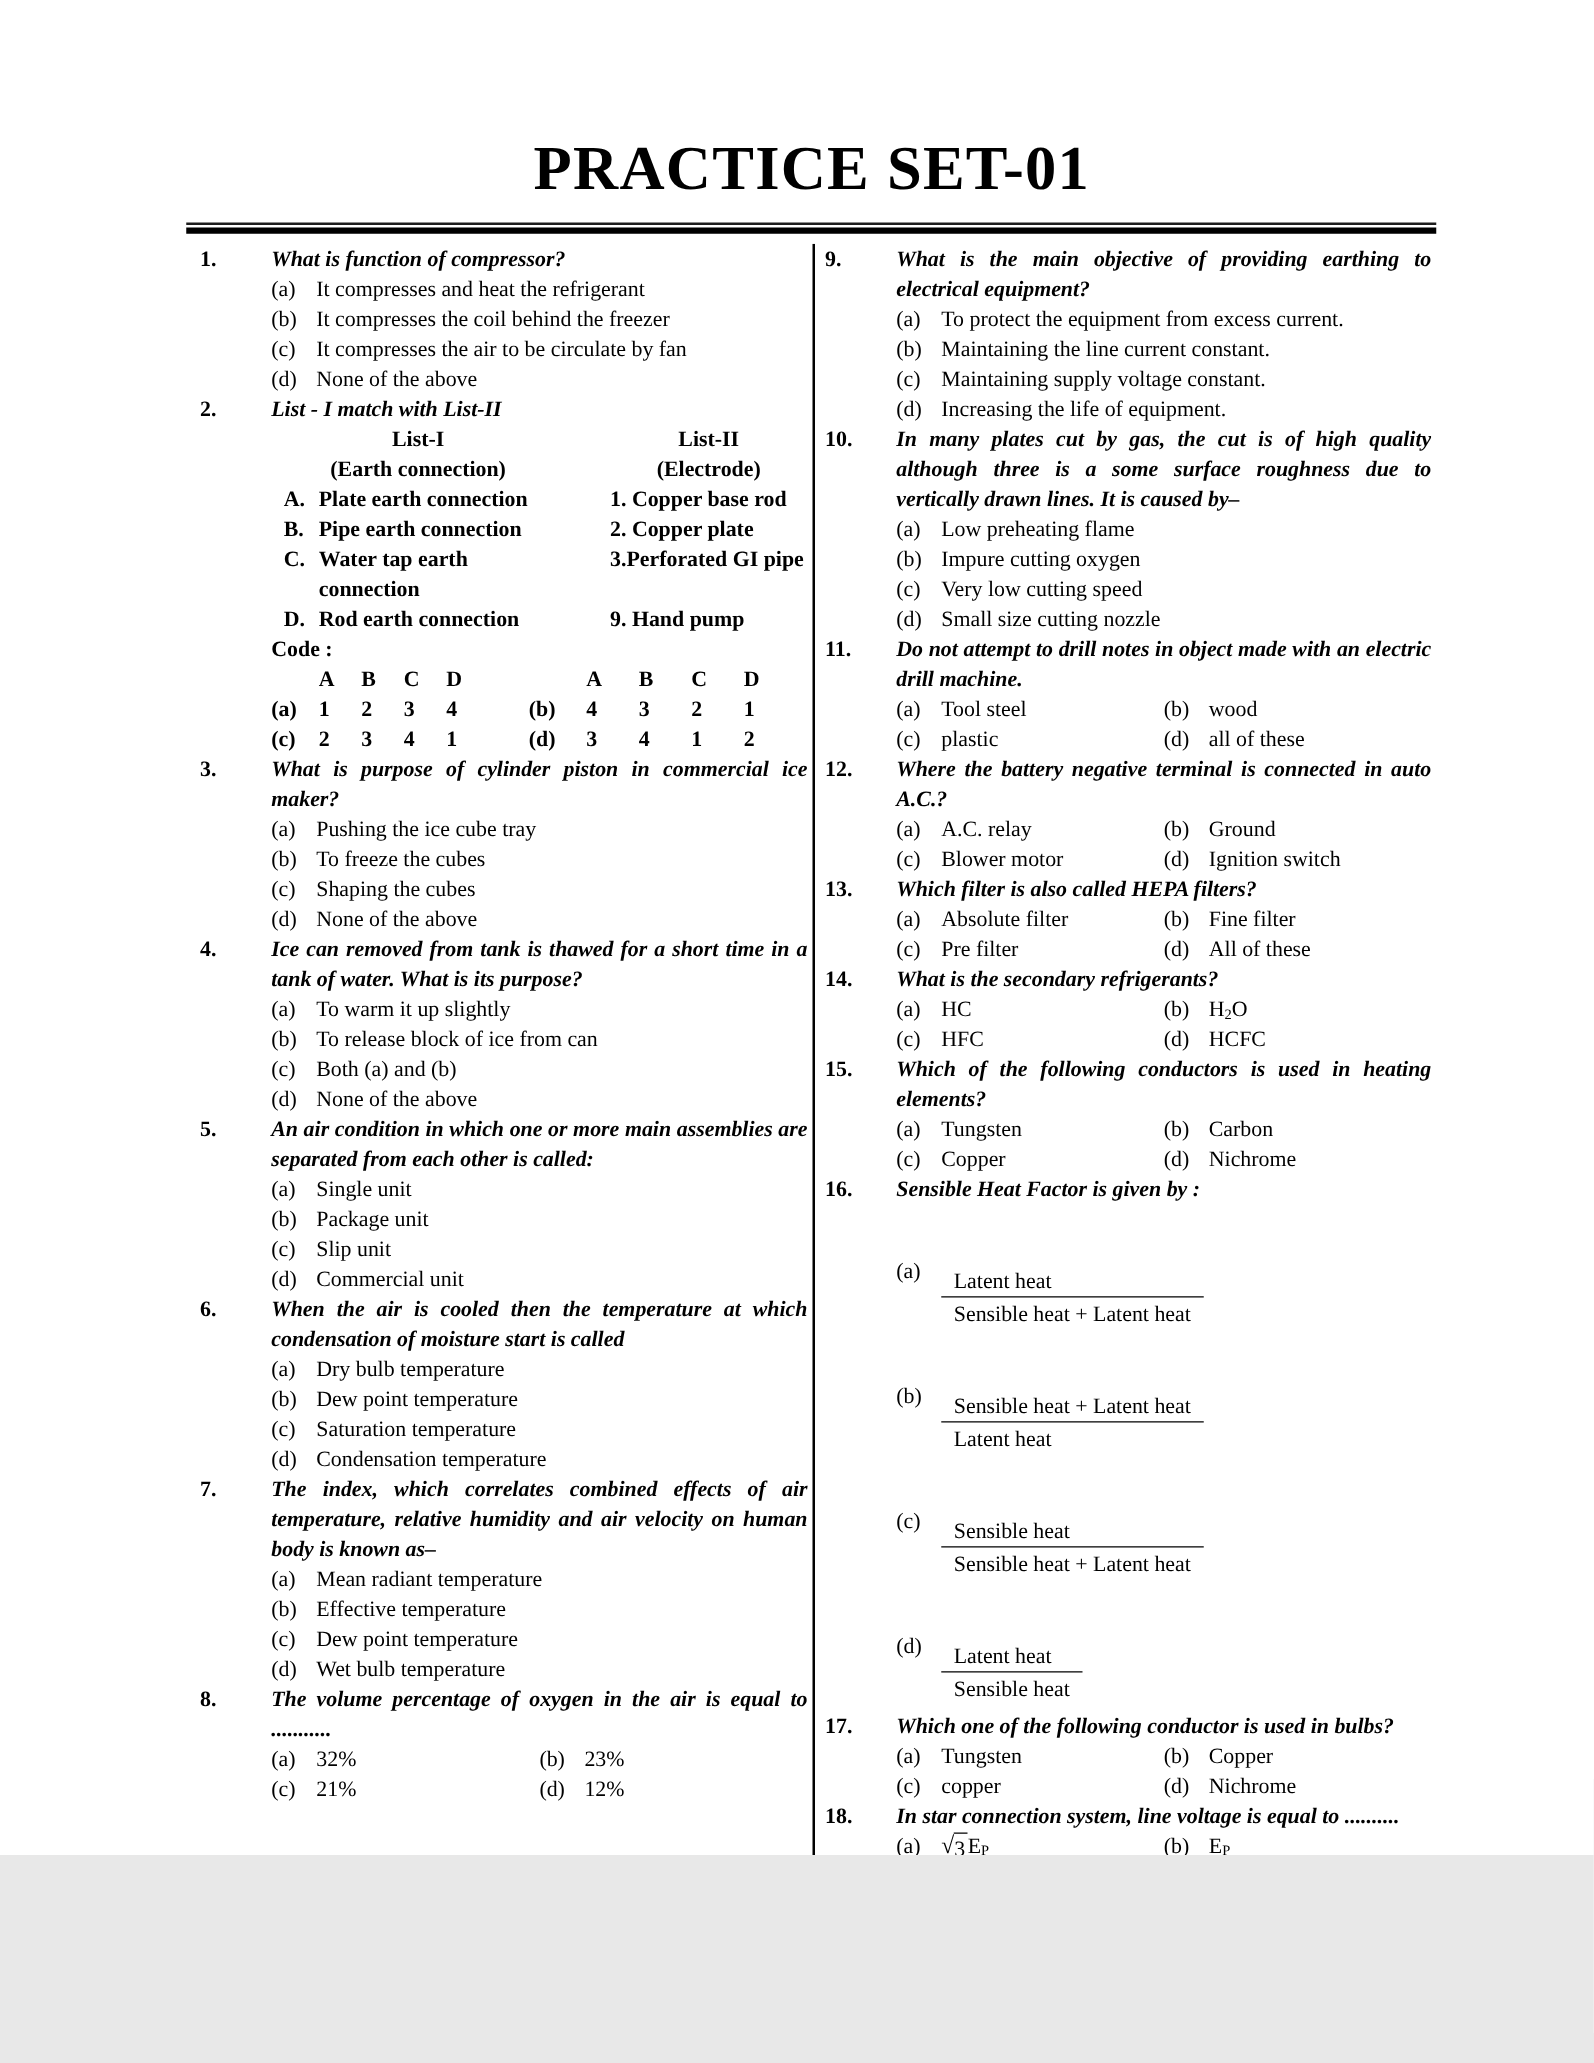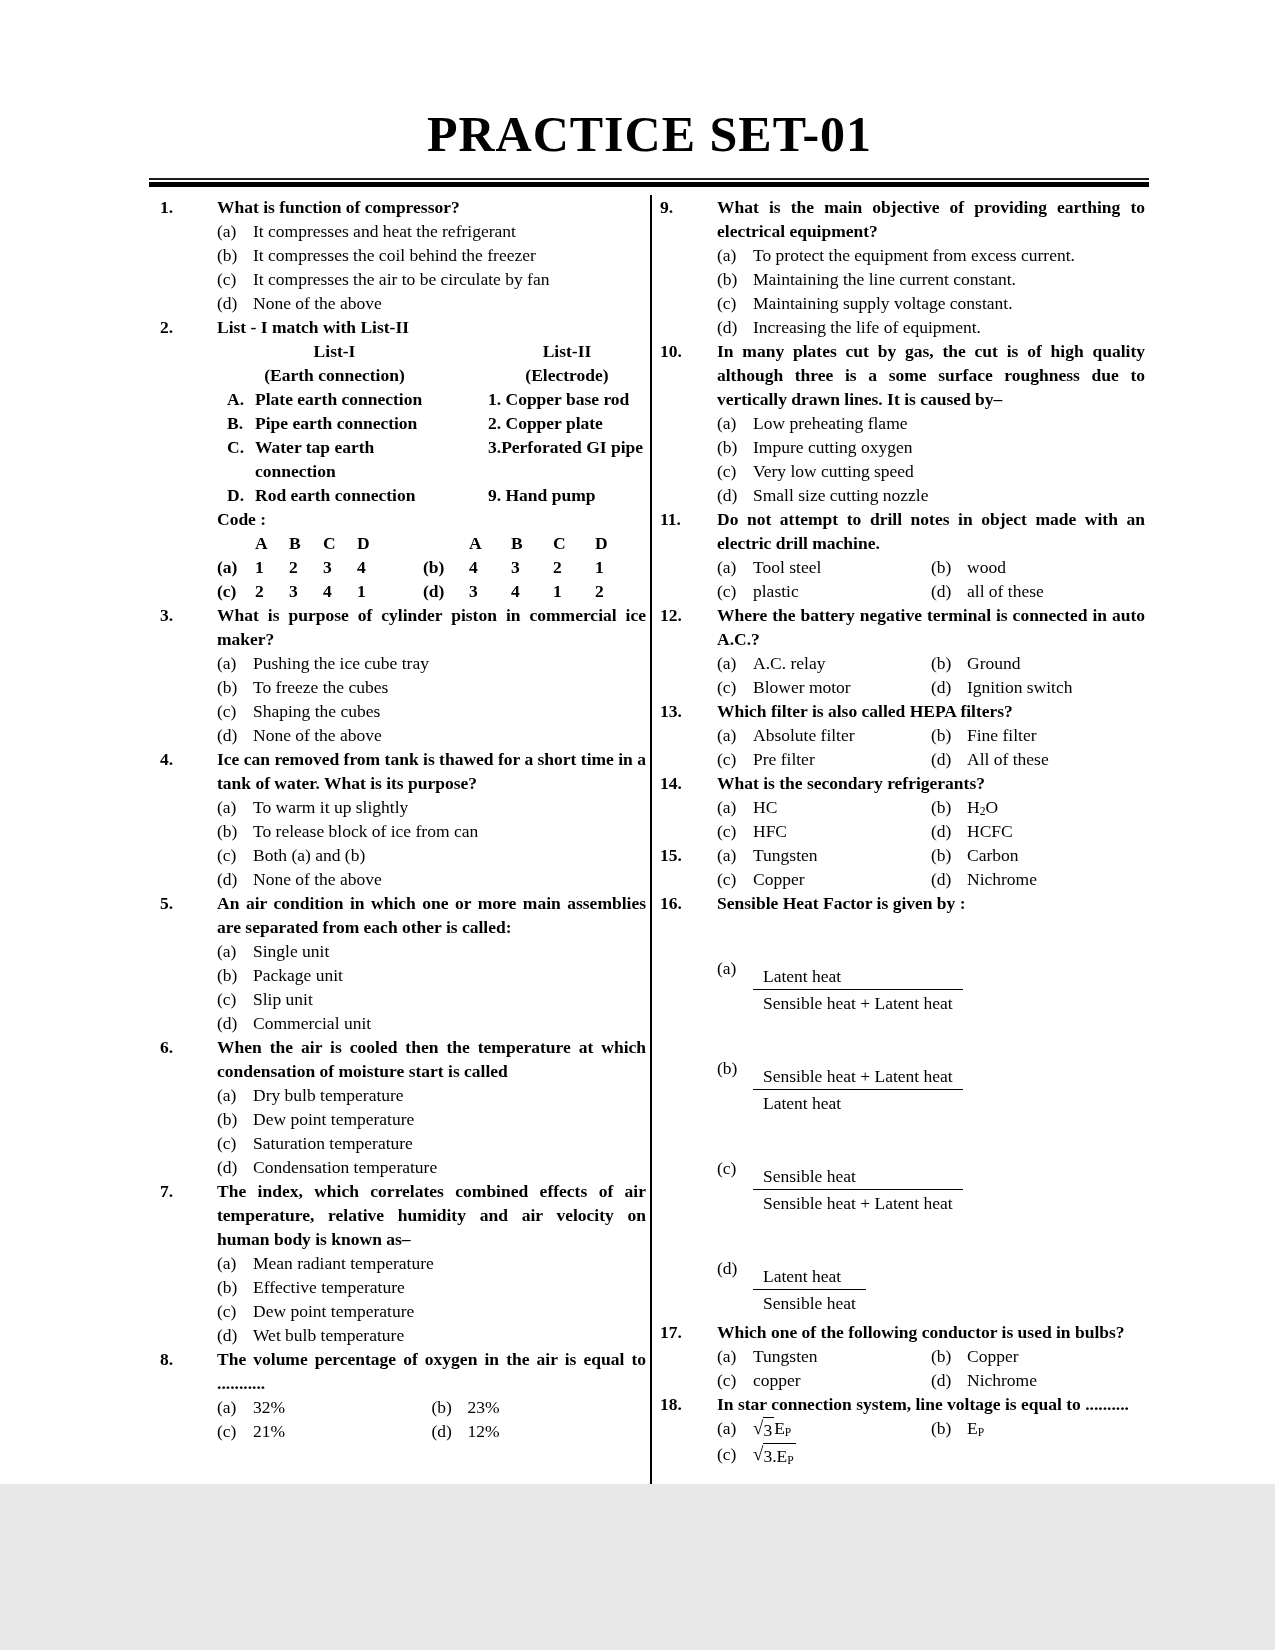--- a/index.html
+++ b/index.html
@@ -26,21 +26,21 @@
     display:flex;align-items:stretch;
     margin:8px 142px 0 148px;
     height:1318px;overflow:hidden;
   }
   .col{width:486px;flex:0 0 auto;}
   .col-right{width:auto;flex:1 1 auto;}
   .divider{width:2px;background:#000;margin-left:4px;margin-right:8px;flex:0 0 auto;}
 
   .question{display:grid;grid-template-columns:57px 1fr;}
   .q-num{font-weight:700;}
-  .q-text{font-weight:700;text-align:justify;}
+  .q-text{font-weight:700;text-align:justify;font-style:italic;}
 
   .option{display:flex;}
   .opt-label{flex:0 0 36px;}
   .opt-text{flex:1 1 auto;text-align:justify;}
   .options.cols-2{display:grid;grid-template-columns:1fr 1fr;}
   .options.cols-2 .option{display:flex;}
 
   
   .frac-opt{align-items:center;margin:5px 0;}
   .frac{display:inline-block;text-align:left;vertical-align:middle;margin-top:44px;}
@@ -478,20 +478,21 @@
               <div class="option">
                 <span class="opt-label">(d)</span>
                 <span class="opt-text">HCFC</span>
               </div>
             </div>
           </div>
         </div>
         <div class="question">
           <div class="q-num">15.</div>
           <div class="q-body">
+            <div class="q-text">Which of the following conductors is used in heating elements?</div>
             <div class="options cols-2">
               <div class="option">
                 <span class="opt-label">(a)</span>
                 <span class="opt-text">Tungsten</span>
               </div>
               <div class="option">
                 <span class="opt-label">(b)</span>
                 <span class="opt-text">Carbon</span>
               </div>
               <div class="option">

